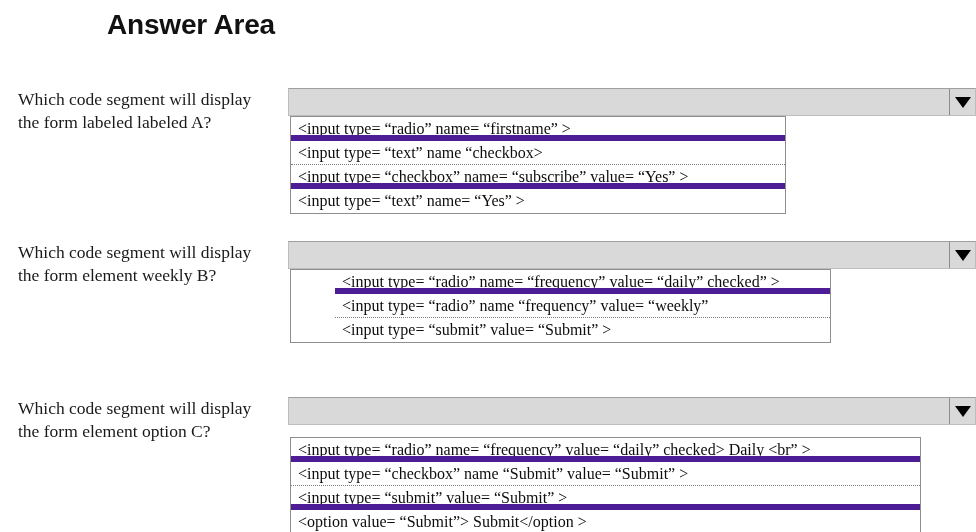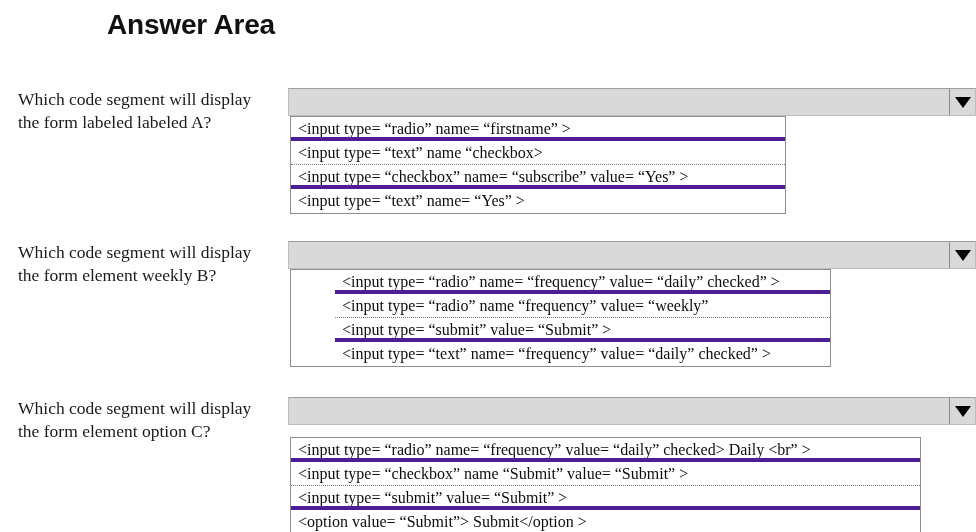--- a/index.html
+++ b/index.html
@@ -98,21 +98,21 @@
     box-sizing: border-box;
     background: #ffffff;
     border: 1px solid #8e8e8e;
     padding: 0;
   }
   .optrow {
     box-sizing: border-box;
     height: 24px;
     line-height: 23px;
     background: #ffffff;
-    border-bottom: 4px solid #4c1d95;
+    border-bottom: 6px solid #4c1d95;
     padding-left: 7px;
     font-family: "Liberation Serif", "DejaVu Serif", serif;
     font-size: 16px;
     color: #0d0d0d;
     white-space: nowrap;
     overflow: hidden;
   }
   .optrow:last-child {
     border-bottom: none;
   }
@@ -159,21 +159,20 @@
     <div class="combo-value"></div>
     <div class="combo-arrow-btn">
       <span class="arrow-tri"></span>
     </div>
   </div>
 
   <div class="optlist" style="left:290px; top:28px; width:541px;padding-left:44px;">
     <div class="optrow">&lt;input type= “radio” name= “frequency” value= “daily” checked” &gt;</div>
     <div class="optrow dashed">&lt;input type= “radio” name “frequency” value= “weekly”</div>
     <div class="optrow">&lt;input type= “submit” value= “Submit” &gt;</div>
-    <div class="optrow">&lt;input type= “text” name= “frequency” value= “daily” checked” &gt;</div>
   </div>
 
 </div>
 
 <div class="qblock" style="top:397px;">
 
   <div class="qtext">
     <div>Which code segment will display</div>
     <div>the form element option C?</div>
   </div>

